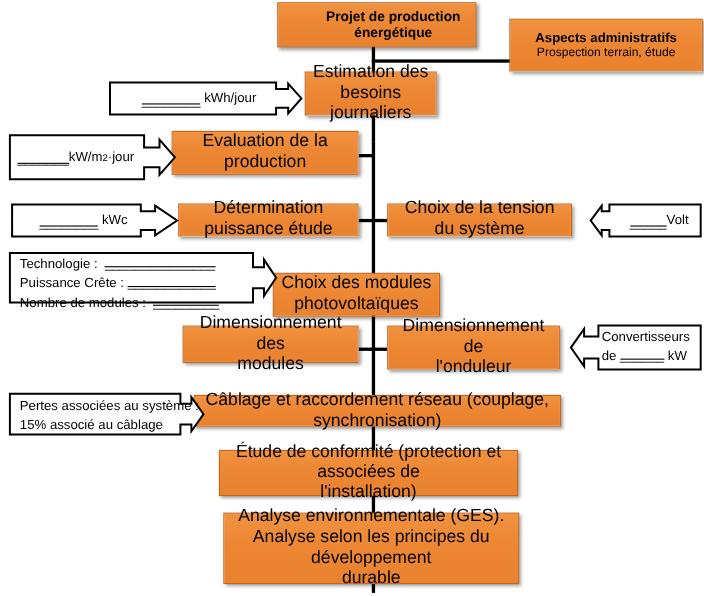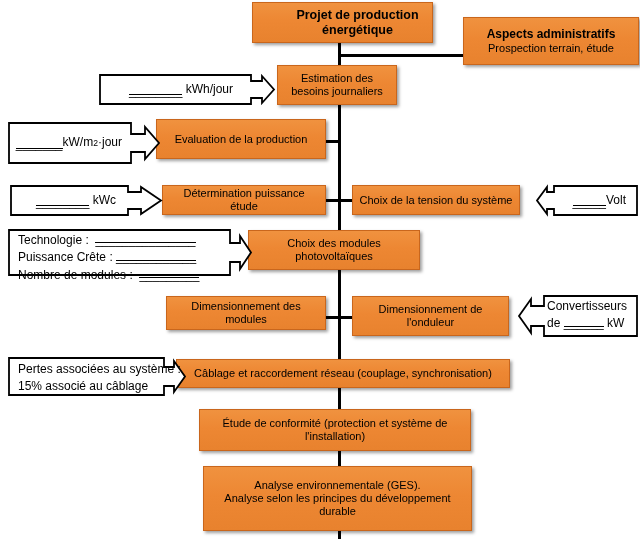--- a/index.html
+++ b/index.html
@@ -24,21 +24,21 @@
     position:absolute;
     box-sizing:border-box;
     background:linear-gradient(180deg,#f0923f 0%,#ed8733 45%,#e8822e 100%);
     border:1px solid #c9661c;
     color:#000;
     display:flex;
     align-items:center;
     justify-content:center;
     text-align:center;
     line-height:1.18;
-    font-size:11px;
+    font-size:16px;
     padding:2px 6px;
     box-shadow:2px 2px 3px rgba(0,0,0,0.38);
     z-index:5;
   }
   .obox.title{
     font-weight:bold;
     font-size:12.5px;
     padding-left:36px;
   }
   .obox.admin{
@@ -131,21 +131,21 @@
   </div>
 
   <div class="obox" style="left:162px;top:185px;width:164px;height:30px;">
     <span>Détermination puissance étude</span>
   </div>
 
   <div class="obox" style="left:352px;top:185px;width:168px;height:30px;">
     <span>Choix de la tension du système</span>
   </div>
 
-  <div class="obox" style="left:248px;top:230px;width:172px;height:40px;">
+  <div class="obox" style="left:248px;top:248px;width:152px;height:40px;">
     <div>
       <div>Choix des modules</div>
       <div>photovoltaïques</div>
     </div>
   </div>
 
   <div class="obox" style="left:166px;top:296px;width:160px;height:34px;">
     <div>
       <div>Dimensionnement des</div>
       <div>modules</div>
@@ -158,21 +158,21 @@
       <div>l'onduleur</div>
     </div>
   </div>
 
   <div class="obox" style="left:176px;top:359px;width:334px;height:29px;">
     <span>Câblage et raccordement réseau (couplage, synchronisation)</span>
   </div>
 
   <div class="obox" style="left:199px;top:409px;width:272px;height:42px;">
     <div>
-      <div>Étude de conformité (protection et système de</div>
+      <div>Étude de conformité (protection et associées de</div>
       <div>l'installation)</div>
     </div>
   </div>
 
   <div class="obox" style="left:203px;top:466px;width:269px;height:65px;">
     <div>
       <div>Analyse environnementale (GES).</div>
       <div>Analyse selon les principes du développement</div>
       <div>durable</div>
     </div>

